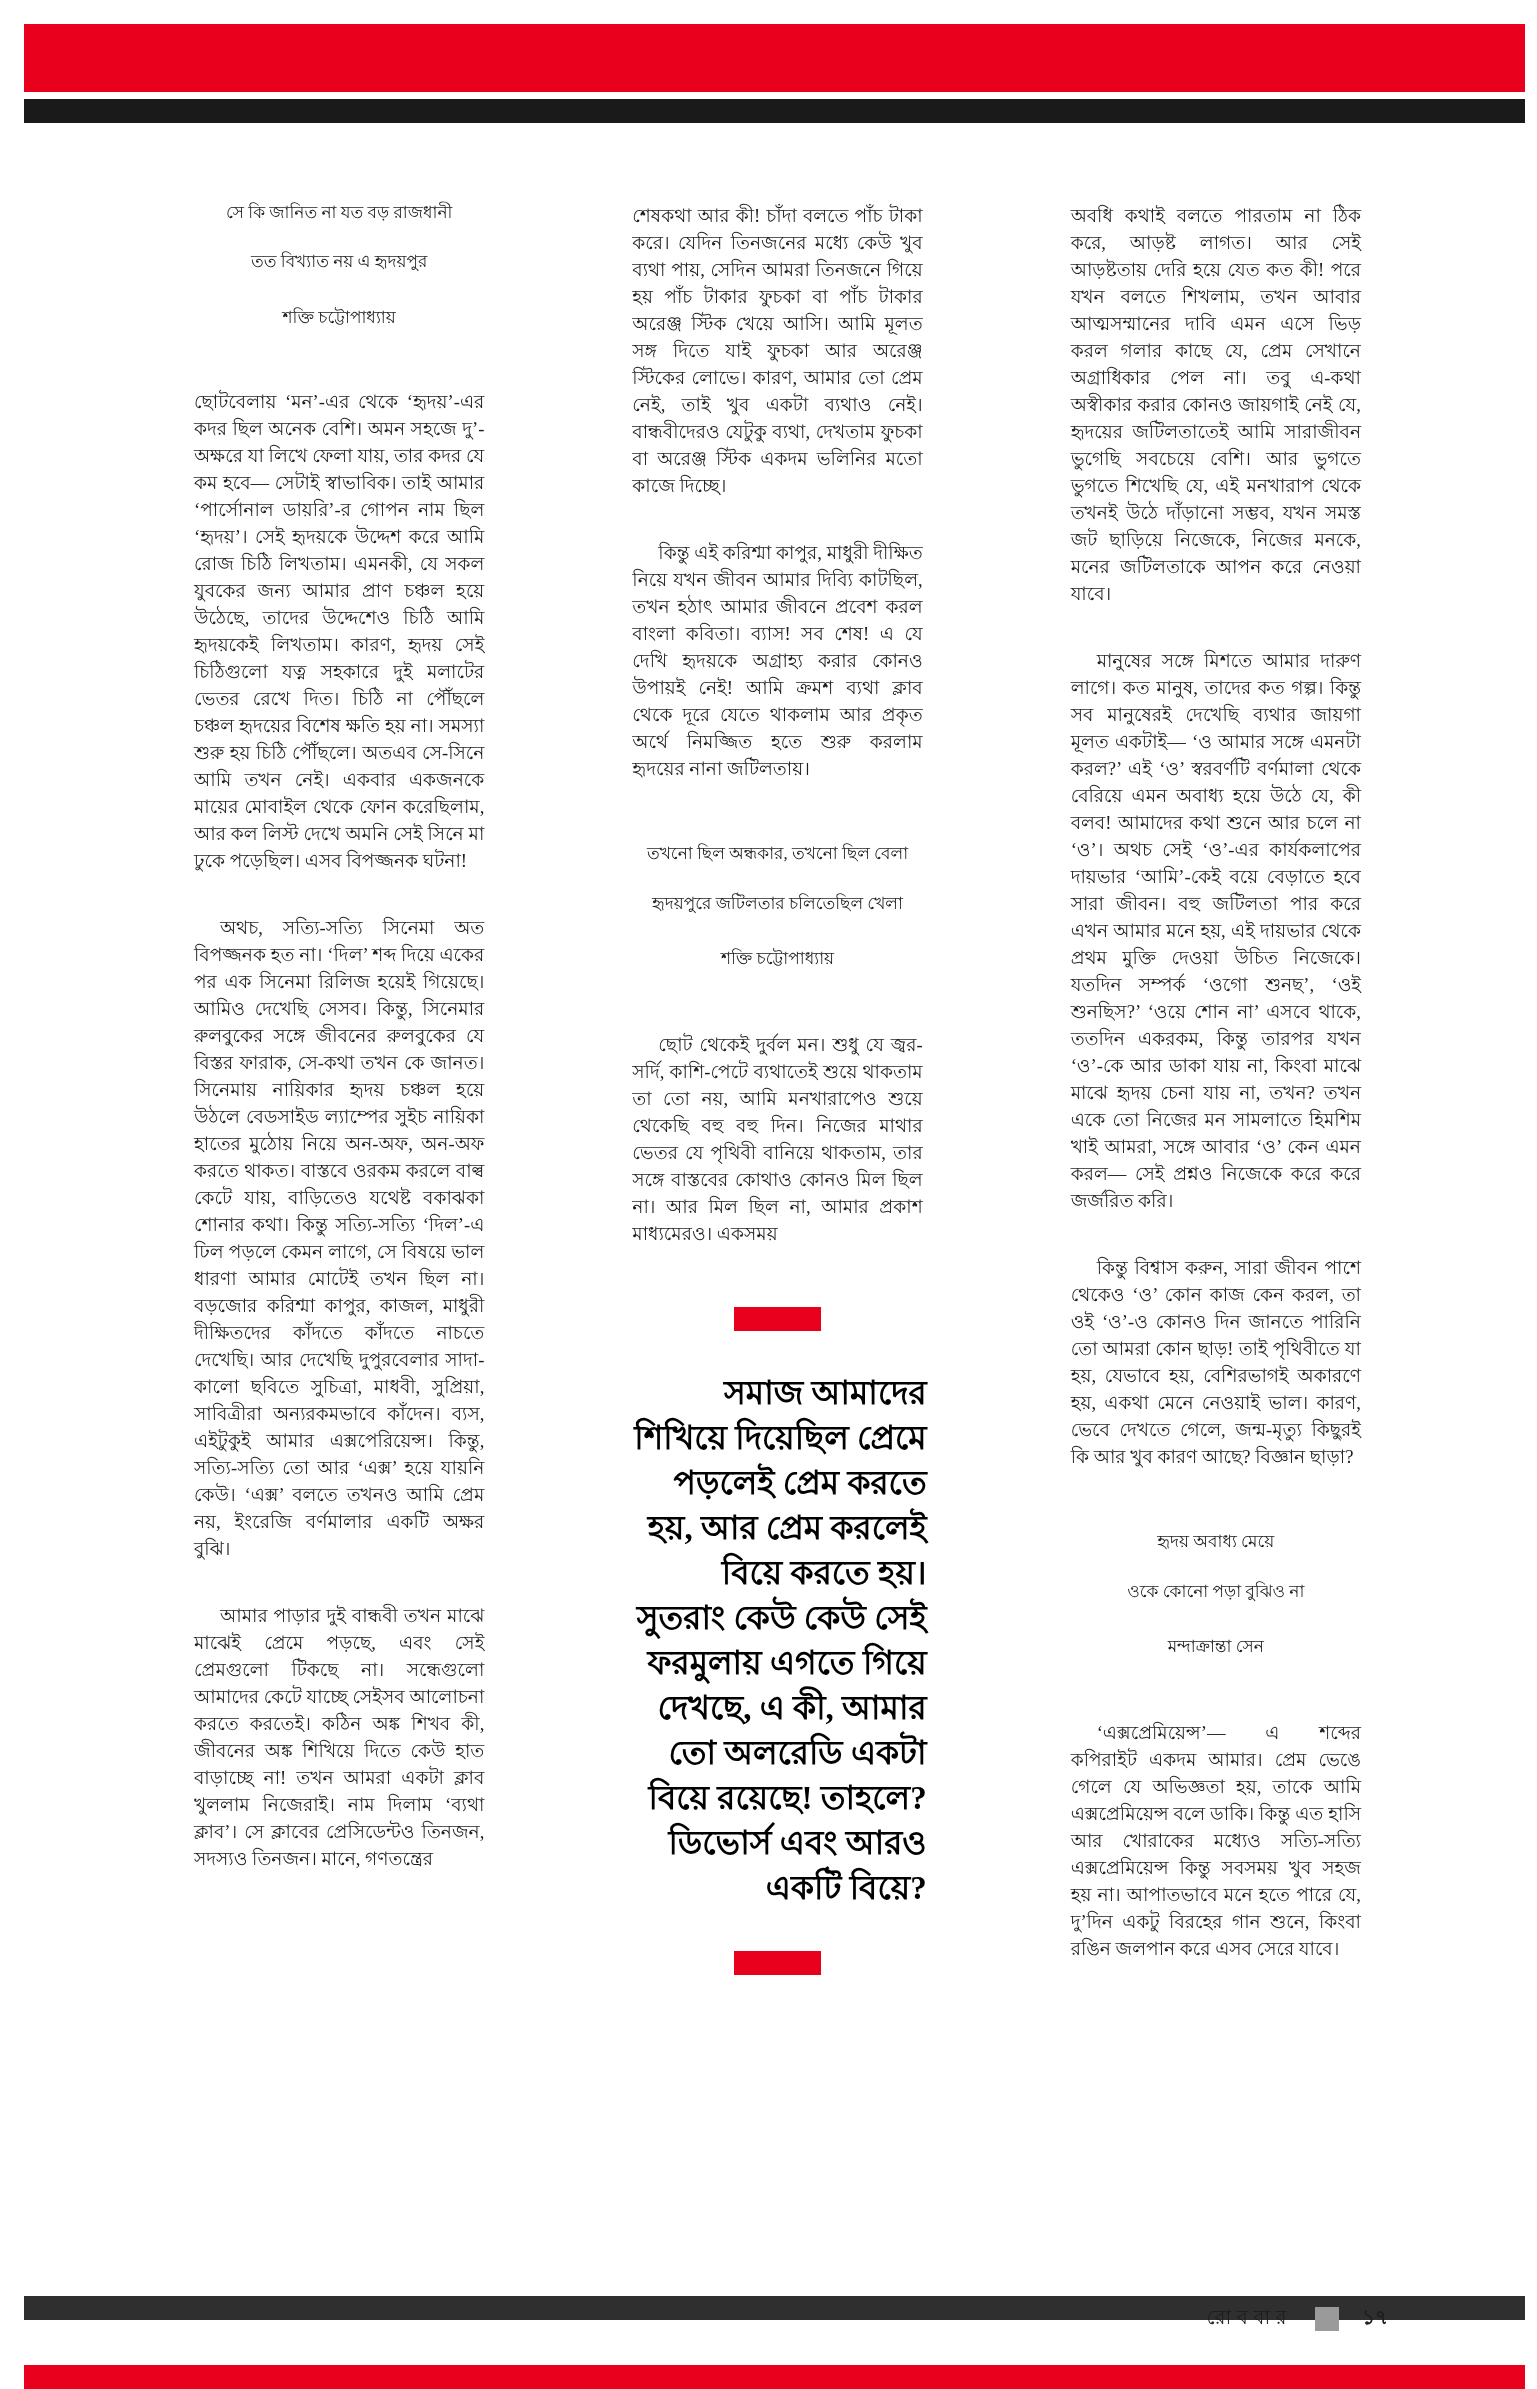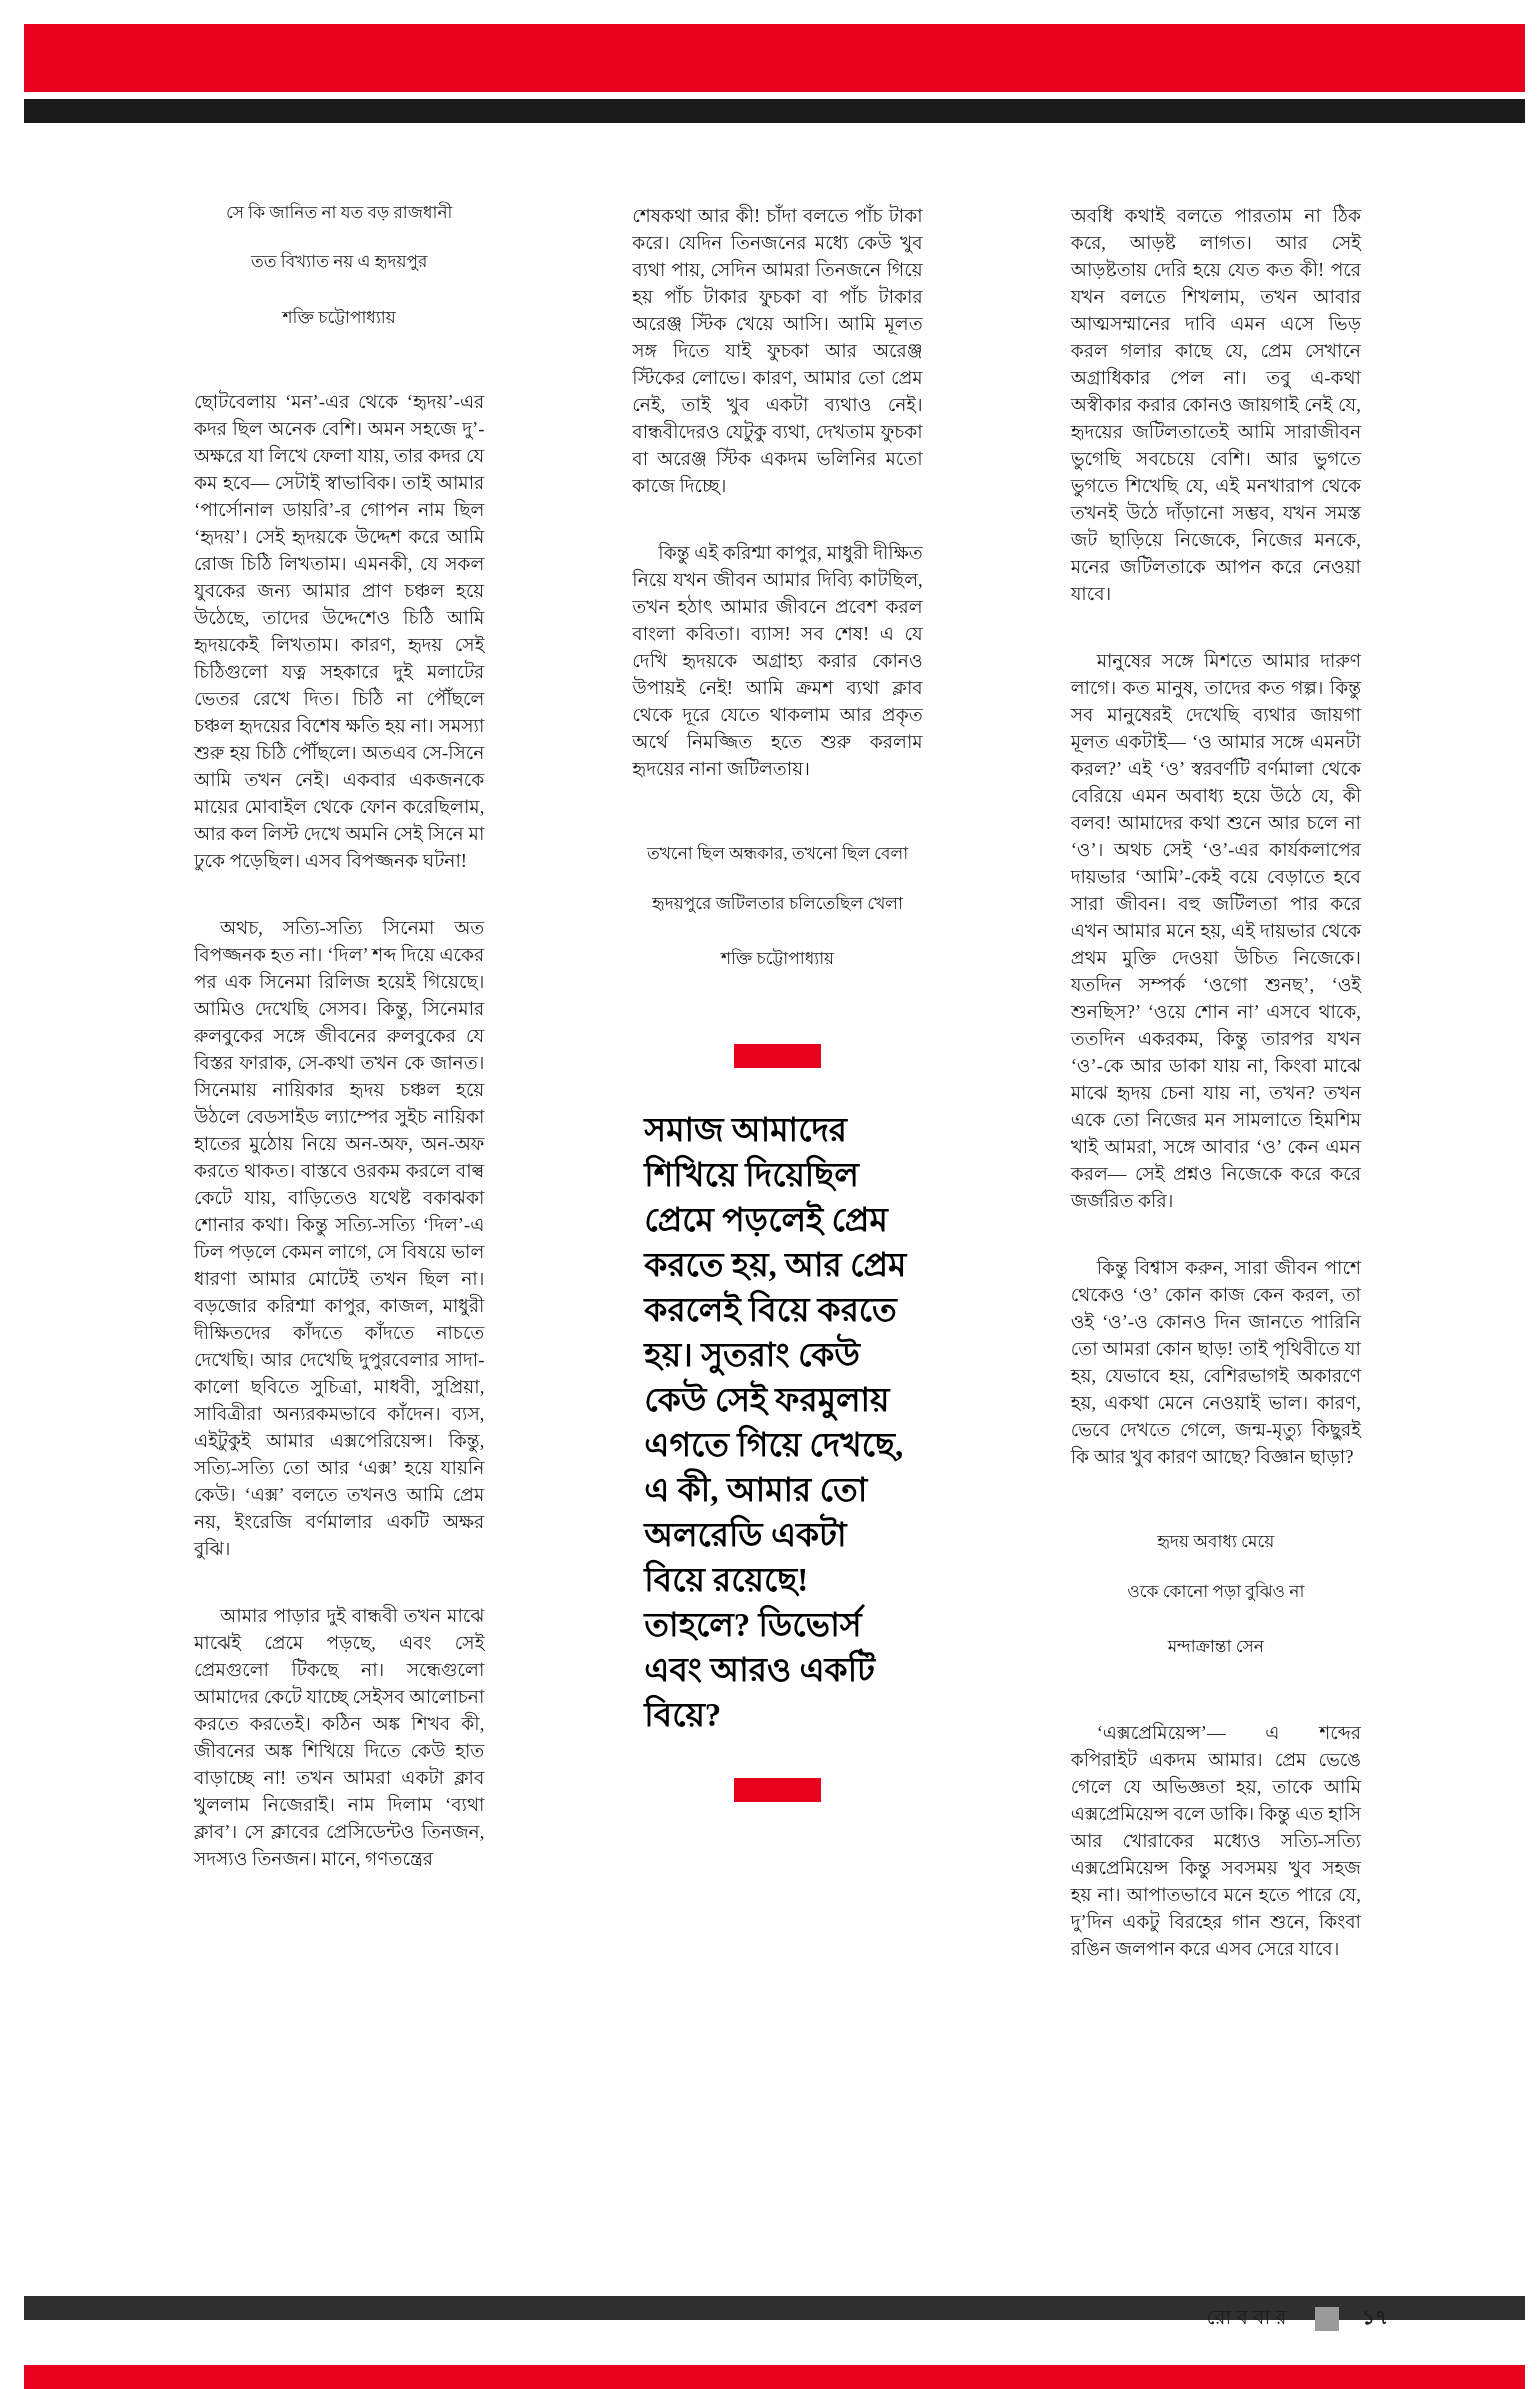--- a/index.html
+++ b/index.html
@@ -31,21 +31,21 @@
   .para.no-indent { text-indent:0; }
 
   .epigraph { text-align:center; font-size:17px; line-height:25.6px; margin:1.6px 0 22px; color:#222; }
   .epigraph.mid { margin:23px 0; }
   .ep-attr { margin-top:6px; }
 
   .pullquote { margin-top:36px; }
   .red-tab { width:87px; height:21px; background:#e8001d; margin:0 auto; }
   .pq-text {
     font-weight:bold; font-size:33px; line-height:45px;
-    text-align:left; color:#000000; margin:28px 16px;
+    text-align:right; color:#000000; margin:28px 0;
     text-indent:0;
   }
 
   .footer {
     position:absolute; right:150px; bottom:54px;
     display:flex; align-items:center; gap:11px;
     font-size:20px; color:#1e1e1e;text-align:right;
   }
   .mag-name { letter-spacing:5.4px; }
   .foot-divider { width:1.6px; height:21px; background:#9a9a9a; }
@@ -73,20 +73,21 @@
     </section>
 
     <section class="col">
       <p class="para no-indent">শেষকথা আর কী! চাঁদা বলতে পাঁচ টাকা করে। যেদিন তিনজনের মধ্যে কেউ খুব ব্যথা পায়, সেদিন আমরা তিনজনে গিয়ে হয় পাঁচ টাকার ফুচকা বা পাঁচ টাকার অরেঞ্জ স্টিক খেয়ে আসি। আমি মূলত সঙ্গ দিতে যাই ফুচকা আর অরেঞ্জ স্টিকের লোভে। কারণ, আমার তো প্রেম নেই, তাই খুব একটা ব্যথাও নেই। বান্ধবীদেরও যেটুকু ব্যথা, দেখতাম ফুচকা বা অরেঞ্জ স্টিক একদম ভলিনির মতো কাজে দিচ্ছে।</p>
       <p class="para">কিন্তু এই করিশ্মা কাপুর, মাধুরী দীক্ষিত নিয়ে যখন জীবন আমার দিব্যি কাটছিল, তখন হঠাৎ আমার জীবনে প্রবেশ করল বাংলা কবিতা। ব্যাস! সব শেষ! এ যে দেখি হৃদয়কে অগ্রাহ্য করার কোনও উপায়ই নেই! আমি ক্রমশ ব্যথা ক্লাব থেকে দূরে যেতে থাকলাম আর প্রকৃত অর্থে নিমজ্জিত হতে শুরু করলাম হৃদয়ের নানা জটিলতায়।</p>
       <div class="epigraph mid">
         <div class="ep-line">তখনো ছিল অন্ধকার, তখনো ছিল বেলা</div>
         <div class="ep-line">হৃদয়পুরে জটিলতার চলিতেছিল খেলা</div>
         <div class="ep-attr">শক্তি চট্টোপাধ্যায়</div>
       </div>
+      <p class="para">ছোট থেকেই দুর্বল মন। শুধু যে জ্বর-সর্দি, কাশি-পেটে ব্যথাতেই শুয়ে থাকতাম তা তো নয়, আমি মনখারাপেও শুয়ে থেকেছি বহু বহু দিন। নিজের মাথার ভেতর যে পৃথিবী বানিয়ে থাকতাম, তার সঙ্গে বাস্তবের কোথাও কোনও মিল ছিল না। আর মিল ছিল না, আমার প্রকাশ মাধ্যমেরও। একসময়</p>
       <div class="pullquote">
         <div class="red-tab"></div>
         <div class="pq-text">সমাজ আমাদের শিখিয়ে দিয়েছিল প্রেমে পড়লেই প্রেম করতে হয়, আর প্রেম করলেই বিয়ে করতে হয়। সুতরাং কেউ কেউ সেই ফরমুলায় এগতে গিয়ে দেখছে, এ কী, আমার তো অলরেডি একটা বিয়ে রয়েছে! তাহলে? ডিভোর্স এবং আরও একটি বিয়ে?</div>
         <div class="red-tab"></div>
       </div>
     </section>
 
     <section class="col">
       <p class="para no-indent">অবধি কথাই বলতে পারতাম না ঠিক করে, আড়ষ্ট লাগত। আর সেই আড়ষ্টতায় দেরি হয়ে যেত কত কী! পরে যখন বলতে শিখলাম, তখন আবার আত্মসম্মানের দাবি এমন এসে ভিড় করল গলার কাছে যে, প্রেম সেখানে অগ্রাধিকার পেল না। তবু এ-কথা অস্বীকার করার কোনও জায়গাই নেই যে, হৃদয়ের জটিলতাতেই আমি সারাজীবন ভুগেছি সবচেয়ে বেশি। আর ভুগতে ভুগতে শিখেছি যে, এই মনখারাপ থেকে তখনই উঠে দাঁড়ানো সম্ভব, যখন সমস্ত জট ছাড়িয়ে নিজেকে, নিজের মনকে, মনের জটিলতাকে আপন করে নেওয়া যাবে।</p>
       <p class="para">মানুষের সঙ্গে মিশতে আমার দারুণ লাগে। কত মানুষ, তাদের কত গল্প। কিন্তু সব মানুষেরই দেখেছি ব্যথার জায়গা মূলত একটাই— ‘ও আমার সঙ্গে এমনটা করল?’ এই ‘ও’ স্বরবর্ণটি বর্ণমালা থেকে বেরিয়ে এমন অবাধ্য হয়ে উঠে যে, কী বলব! আমাদের কথা শুনে আর চলে না ‘ও’। অথচ সেই ‘ও’-এর কার্যকলাপের দায়ভার ‘আমি’-কেই বয়ে বেড়াতে হবে সারা জীবন। বহু জটিলতা পার করে এখন আমার মনে হয়, এই দায়ভার থেকে প্রথম মুক্তি দেওয়া উচিত নিজেকে। যতদিন সম্পর্ক ‘ওগো শুনছ’, ‘ওই শুনছিস?’ ‘ওয়ে শোন না’ এসবে থাকে, ততদিন একরকম, কিন্তু তারপর যখন ‘ও’-কে আর ডাকা যায় না, কিংবা মাঝে মাঝে হৃদয় চেনা যায় না, তখন? তখন একে তো নিজের মন সামলাতে হিমশিম খাই আমরা, সঙ্গে আবার ‘ও’ কেন এমন করল— সেই প্রশ্নও নিজেকে করে করে জর্জরিত করি।</p>

